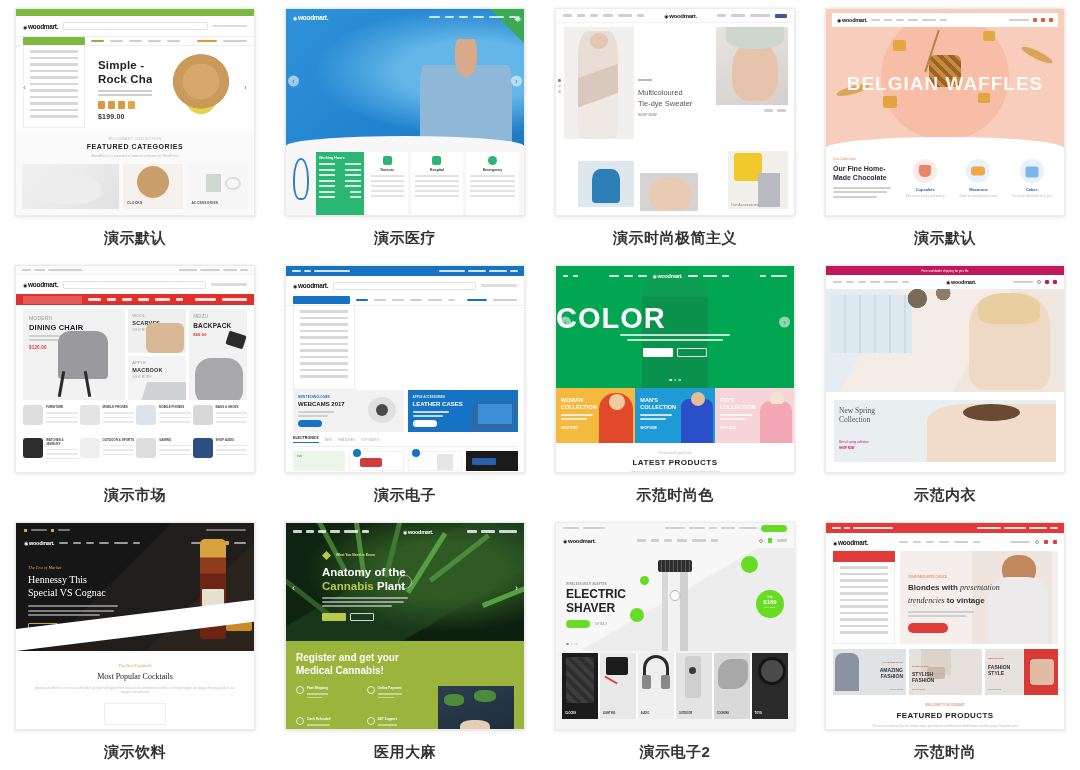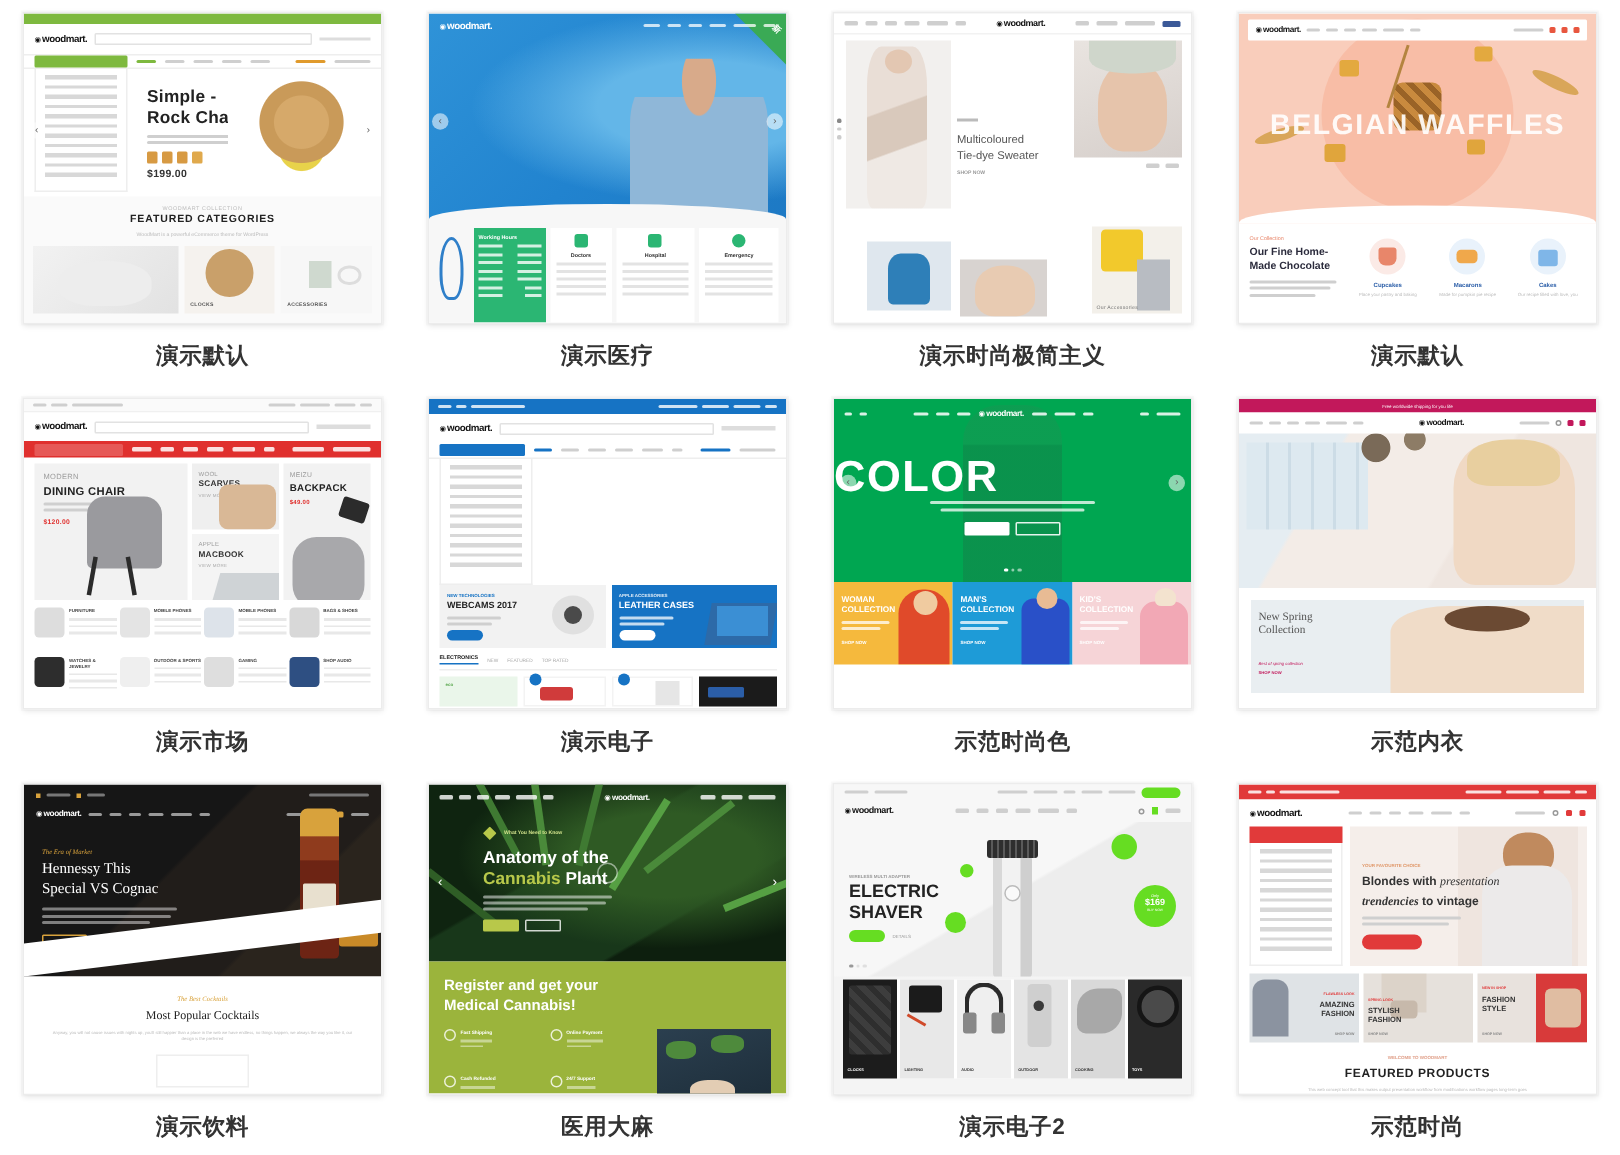--- a/index.html
+++ b/index.html
@@ -675,20 +675,25 @@
           </div>
           <div style="flex:1;background:#f6d4d7;position:relative;overflow:hidden">
             <div style="position:absolute;left:5px;top:9px;font-size:5.5px;font-weight:800;color:#fff;line-height:1.2;width:42px">KID'S COLLECTION</div>
             <div class="txtline" style="position:absolute;left:5px;top:26px;width:32px"></div>
             <div class="txtline" style="position:absolute;left:5px;top:30px;width:26px"></div>
             <div style="position:absolute;left:5px;top:38px;font-size:3px;color:#fff;font-weight:700">SHOP NOW</div>
             <div style="position:absolute;right:2px;bottom:0;width:32px;height:42px;background:#f2a8b5;border-radius:10px 10px 0 0"></div>
             <div style="position:absolute;right:10px;top:4px;width:14px;height:12px;border-radius:50% 50% 30% 30%;background:#f3e3cf"></div>
           </div>
         </div>
+        <div style="position:absolute;left:0;right:0;top:177px;bottom:0;background:#fff">
+          <div class="sub-t" style="top:8px;font-size:3.2px">Our featured good finds</div>
+          <div class="sec-t" style="top:15px;font-size:8px;letter-spacing:.5px">LATEST PRODUCTS</div>
+          <div class="sub-t" style="top:27px;font-size:3px">Choose what you need, we'll make sure you have it right your shoes</div>
+        </div>
       </div>
     </div>
     <div class="card-label">示范时尚色</div>
   </div>
 
   <div class="cell">
     <div class="card">
       <div class="mini">
         <div style="position:absolute;left:0;right:0;top:0;height:9px;background:#c2185b;display:flex;align-items:center;justify-content:center">
           <span style="font-size:3px;color:#fff;opacity:.95">Free worldwide shipping for you life</span>
@@ -1017,21 +1022,21 @@
         </div>
         <div style="position:absolute;left:74px;right:6px;top:28px;height:93px;background:#f5eeea;overflow:hidden">
           <div style="position:absolute;right:6px;top:0;width:80px;height:93px;background:#efe5df"></div>
           <div style="position:absolute;right:22px;top:4px;width:34px;height:30px;border-radius:46%;background:#c08a5e"></div>
           <div style="position:absolute;right:10px;top:26px;width:60px;height:68px;background:#eceaea;border-radius:20px 20px 0 0"></div>
           <div style="position:absolute;left:8px;top:24px;font-size:3px;color:#e0986a;font-weight:700">YOUR FAVOURITE CHOICE</div>
           <div style="position:absolute;left:8px;top:32px;font-size:8px;font-weight:800;color:#333;white-space:nowrap">
             <span>Blondes with </span><span style="font-style:italic;font-family:'Liberation Serif',serif;font-weight:400">presentation</span>
           </div>
           <div style="position:absolute;left:8px;top:45px;font-size:8px;font-weight:800;color:#333;white-space:nowrap">
-            <span style="font-style:italic;font-family:'Liberation Serif',serif;font-weight:700">trendencies</span><span> to vintage</span>
+            <span style="font-style:italic;font-family:'Liberation Serif',serif;font-weight:400">trendencies</span><span> to vintage</span>
           </div>
           <div class="txtline dk" style="position:absolute;left:8px;top:60px;width:66px"></div>
           <div class="txtline dk" style="position:absolute;left:8px;top:64px;width:58px"></div>
           <div style="position:absolute;left:8px;top:72px;width:40px;height:10px;background:#e13a3a;border-radius:5px"></div>
         </div>
         <div style="position:absolute;left:7px;right:6px;top:126px;height:46px;display:flex;gap:3px">
           <div style="flex:1;background:#dfe3e6;position:relative;overflow:hidden">
             <div style="position:absolute;left:2px;top:4px;width:24px;height:38px;background:#8b93a0;border-radius:8px 8px 0 0"></div>
             <div style="position:absolute;right:3px;top:12px;font-size:2.4px;color:#e13a3a;font-weight:700">FLAWLESS LOOK</div>
             <div style="position:absolute;right:3px;top:18px;font-size:5px;font-weight:800;color:#333;line-height:1.2;text-align:right;width:34px">AMAZING FASHION</div>

